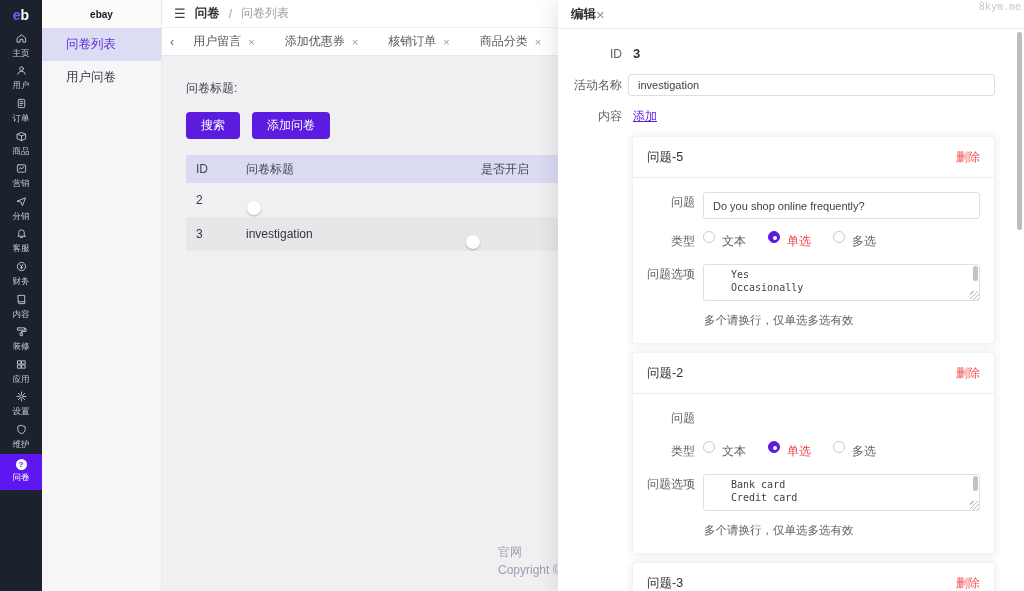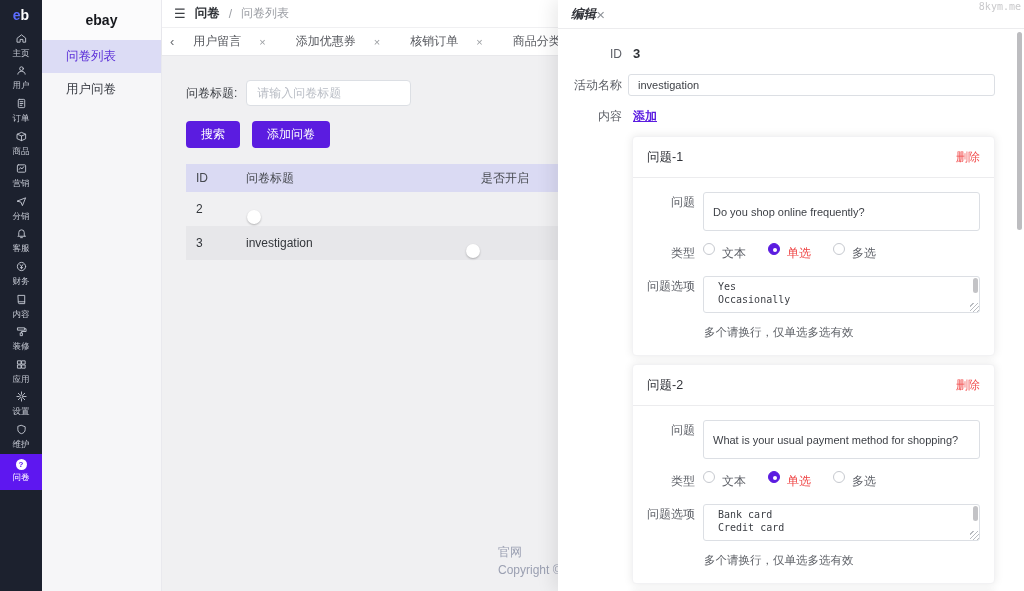--- a/index.html
+++ b/index.html
@@ -11,33 +11,33 @@
   .sidebar { width:42px; flex-shrink:0; background:#1c212e; color:#c6cad4; display:flex; flex-direction:column; }
   .logo { height:30px; display:flex; align-items:center; justify-content:center; font-weight:bold; font-size:14px; letter-spacing:0; }
   .logo .e { color:#5b6cff; } .logo .b { color:#ffffff; }
   .s-item { height:32.6px; display:flex; flex-direction:column; align-items:center; justify-content:center; gap:2px; font-size:8.5px; cursor:pointer; }
   .s-item svg { width:11px; height:11px; stroke:currentColor; fill:none; stroke-width:2; stroke-linecap:round; stroke-linejoin:round; }
   .s-item.active { background:#5e17f0; color:#fff; height:36px; }
   .q-badge { width:11px; height:11px; border-radius:50%; background:#fff; color:#5e17f0; font-size:8px; font-weight:bold; display:flex; align-items:center; justify-content:center; line-height:1; }
 
   
   .submenu { width:120px; flex-shrink:0; background:#f6f6f8; border-right:1px solid #e9e9ee; }
-  .sub-title { height:40px; display:flex; align-items:center; justify-content:center; font-size:14px; font-weight:bold; color:#16181d; background:#fbfbfc; }
+  .sub-title { height:28px; display:flex; align-items:center; justify-content:center; font-size:10px; font-weight:bold; color:#16181d; background:#fbfbfc; }
   .sub-item { height:33px; display:flex; align-items:center; padding-left:24px; font-size:12.5px; color:#3a3d44; cursor:pointer; }
   .sub-item.active { background:#dcdcf5; color:#5b2fd8; }
 
   
   .main { flex:1; display:flex; flex-direction:column; min-width:0; }
   .topbar { height:28px; background:#fff; display:flex; align-items:center; gap:9px; padding:0 12px; border-bottom:1px solid #f0f0f2; }
   .hamburger { font-size:13px; color:#3c3f44; cursor:pointer; }
   .bc-root { font-size:12.5px; font-weight:bold; color:#2f3237; }
   .bc-sep, .bc-cur { font-size:12px; color:#9a9da3; }
   .tabbar { height:28px; background:#fff; display:flex; align-items:center; font-size:12px; color:#56585e; border-bottom:1px solid #e8e8eb; box-shadow:0 1px 2px rgba(0,0,0,.04); }
   .chev { color:#6b6e73; margin:0 4px 0 8px; font-size:13px; cursor:pointer; }
-  .tab { display:flex; align-items:center; gap:18px; padding:0 15px; cursor:pointer; white-space:nowrap; }
+  .tab { display:flex; align-items:center; gap:7px; padding:0 15px; cursor:pointer; white-space:nowrap; }
   .tab .x { color:#9a9da1; font-size:11px; }
 
   
   .content { flex:1; position:relative; background:#f0f0f2; padding:24px 0 0 24px; overflow:hidden; }
   .filter-row { display:flex; align-items:center; gap:9px; }
   .filter-label { font-size:12px; color:#3c3f45; }
   .filter-input { width:165px; height:26px; background:#fff; border:1px solid #dcdfe4; border-radius:4px; padding:0 10px; font-size:12px; color:#333; outline:none; }
   .filter-input::placeholder { color:#b9bdc5; }
   .btn-row { margin-top:15px; display:flex; gap:12px; }
   .btn { height:27px; padding:0 15px; background:#5b1ce0; color:#fff; border:none; border-radius:4px; font-size:12px; cursor:pointer; font-family:inherit;text-align:center; }
@@ -51,52 +51,52 @@
   .toggle { width:30px; height:16px; border-radius:8px; position:relative; cursor:pointer; }
   .toggle.off { background:#d9dbe0; }
   .toggle.on { background:#5b1ce0; }
   .toggle .knob { width:14px; height:14px; border-radius:50%; background:#fff; position:absolute; top:1px; box-shadow:0 1px 2px rgba(0,0,0,.25); }
   .toggle.off .knob { left:1px; }
   .toggle.on .knob { right:1px; }
   .footer { position:absolute; left:336px; bottom:12px; font-size:12px; color:#9ba0b2; line-height:1.45; white-space:nowrap; }
 
   
   .drawer { position:absolute; top:0; right:0; width:466px; height:591px; background:#fff; box-shadow:-6px 0 16px rgba(0,0,0,.08); z-index:5; display:flex; flex-direction:column; }
-  .d-head { height:29px; flex-shrink:0; display:flex; align-items:center; padding:8px 13px; border-bottom:1px solid #ececee;font-style:italic; }
+  .d-head { height:29px; flex-shrink:0; display:flex; align-items:center; padding:8px 13px; border-bottom:1px solid #ececee; }
   .d-title { font-size:12.5px; font-weight:bold; color:#303238; }
   .d-close { font-size:15px; color:#8f9399; cursor:pointer; line-height:1; }
   .d-body { flex:1; overflow:hidden; padding-top:14px; }
   .d-scrollthumb { position:absolute; right:2px; top:32px; width:5px; height:198px; background:#bdbdc0; border-radius:3px; z-index:6; }
   .watermark { position:absolute; top:1px; right:3px; z-index:8; font-family:"DejaVu Sans Mono",monospace; font-size:10px; color:#c9c9cb; }
 
   .f-row { display:flex; align-items:flex-start; margin-bottom:9px; }
   .f-label { width:70px; flex-shrink:0; text-align:right; padding-right:6px; font-size:12px; color:#5c5f66; line-height:22px; }
   .f-value { font-size:13px; font-weight:bold; color:#2f3237; line-height:22px; padding-left:5px; }
   .f-input { flex:1; margin-right:29px; height:22px; border:1px solid #dcdfe4; border-radius:3px; padding:0 9px; font-size:11px; color:#3c3f45; outline:none; }
-  .add-link { color:#5b1ce0; font-size:12px; line-height:22px; text-decoration:underline; margin-left:5px; cursor:pointer;font-weight:bold; }
+  .add-link { color:#5b1ce0; font-size:12px; line-height:22px; text-decoration:underline; margin-left:5px; cursor:pointer; }
 
   .cards { margin:0 29px 0 74px; }
   .card { background:#fff; border:1px solid #f2f2f4; border-radius:4px; box-shadow:0 0 10px rgba(0,0,0,.09); margin-bottom:8px; }
   .card-head { display:flex; align-items:center; justify-content:space-between; padding:12px 14px 11px 14px; }
   .card-title { font-size:12.5px; color:#303238; }
   .card-del { font-size:12px; color:#f24f4f; cursor:pointer; }
   .card-divider { border-bottom:1px solid #ececee; }
   .card-body { padding:14px 14px 15px 14px; }
   .q-row { display:flex; align-items:flex-start; margin-bottom:12px; }
   .q-row:last-child { margin-bottom:0; }
   .q-label { width:48px; flex-shrink:0; text-align:right; margin-right:8px; font-size:12px; color:#5c5f66; line-height:21px; }
-  .q-input { flex:1; height:39px; border:1px solid #dcdfe4; border-radius:3px; padding:0 9px; font-size:11px; color:#3c3f45; outline:none; }
+  .q-input { flex:1; height:27px; border:1px solid #dcdfe4; border-radius:3px; padding:0 9px; font-size:11px; color:#3c3f45; outline:none; }
   .radios { display:flex; align-items:center; line-height:21px; }
   .radio { display:flex; align-items:flex-start; margin-right:22px; font-size:12px; color:#5c5f66; cursor:pointer; }
   .radio .dot { width:12px; height:12px; border:1px solid #c6c9cf; border-radius:50%; margin-right:7px; background:#fff; position:relative; flex-shrink:0; }
   .radio.selected .dot { background:#5b1ce0; border-color:#5b1ce0; }
   .radio.selected .dot::after { content:""; position:absolute; left:4px; top:4px; width:4px; height:4px; border-radius:50%; background:#fff; }
   .radio.selected { color:#ef4444; }
   .ta-wrap { flex:1; position:relative; }
-  .ta { width:100%; height:37px; border:1px solid #dcdfe4; border-radius:3px; padding:3px 14px 3px 14px; font-family:"DejaVu Sans Mono",monospace; font-size:10px; line-height:13px; color:#3c3f45; resize:none; overflow:hidden; outline:none; display:block; }
+  .ta { width:100%; height:37px; border:1px solid #dcdfe4; border-radius:3px; padding:3px 14px 3px 27px; font-family:"DejaVu Sans Mono",monospace; font-size:10px; line-height:13px; color:#3c3f45; resize:none; overflow:hidden; outline:none; display:block; }
   .ta-thumb { position:absolute; right:2px; top:2px; width:5px; height:15px; background:#c3c3c6; border-radius:3px; }
   .ta-resize { position:absolute; right:1px; bottom:1px; width:9px; height:9px; background:repeating-linear-gradient(135deg, transparent 0 2px, #b9bcc1 2px 3px); cursor:nwse-resize; }
   .hint { margin-left:57px; margin-top:5px; font-size:11.5px; color:#5f6268; }
 </style>
 </head>
 <body>
 
 <div class="app">
 
   <div class="sidebar">
@@ -244,21 +244,20 @@
         </span>
       <span class="tab">
           <span>数据配置</span>
           <span class="x">×</span>
         </span>
     </div>
 
     <div class="content">
       <div class="filter-row">
         <span class="filter-label">问卷标题:</span>
-        <input class="filter-input" placeholder="请输入问卷标题" style="">
       </div>
       <div class="btn-row">
         <button class="btn">搜索</button>
         <button class="btn">添加问卷</button>
       </div>
 
       <div class="table">
         <div class="t-head">
           <span class="c-id">ID</span>
           <span class="c-title">问卷标题</span>
@@ -304,21 +303,21 @@
       </div>
       <div class="f-row">
         <span class="f-label">内容</span>
         <span class="add-link">添加</span>
       </div>
 
       <div class="cards">
 
         <div class="card">
           <div class="card-head">
-            <span class="card-title">问题-1</span>
+            <span class="card-title">问题-5</span>
             <span class="card-del">删除</span>
           </div>
           <div class="card-divider"></div>
           <div class="card-body">
             <div class="q-row">
               <span class="q-label">问题</span>
               <input class="q-input" value="Do you shop online frequently?" style="">
             </div>
             <div class="q-row">
               <span class="q-label">类型</span>
@@ -352,21 +351,20 @@
 
         <div class="card">
           <div class="card-head">
             <span class="card-title">问题-2</span>
             <span class="card-del">删除</span>
           </div>
           <div class="card-divider"></div>
           <div class="card-body">
             <div class="q-row">
               <span class="q-label">问题</span>
-              <input class="q-input" value="What is your usual payment method for shopping?" style="">
             </div>
             <div class="q-row">
               <span class="q-label">类型</span>
               <span class="radios">
                 <span class="radio">
                     <span class="dot"></span>
                     <span>文本</span>
                   </span>
                 <span class="radio selected">
                     <span class="dot"></span>

